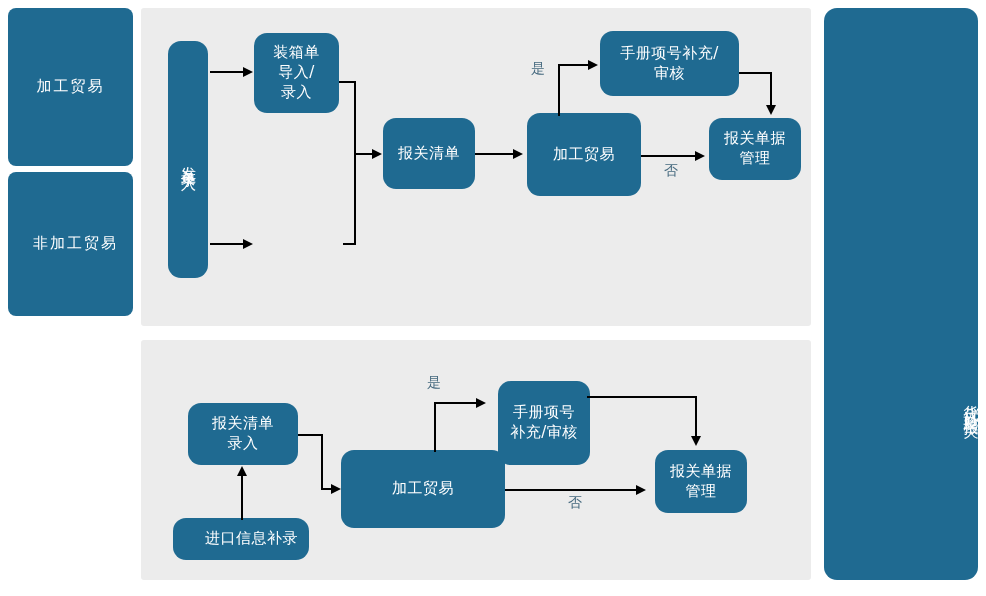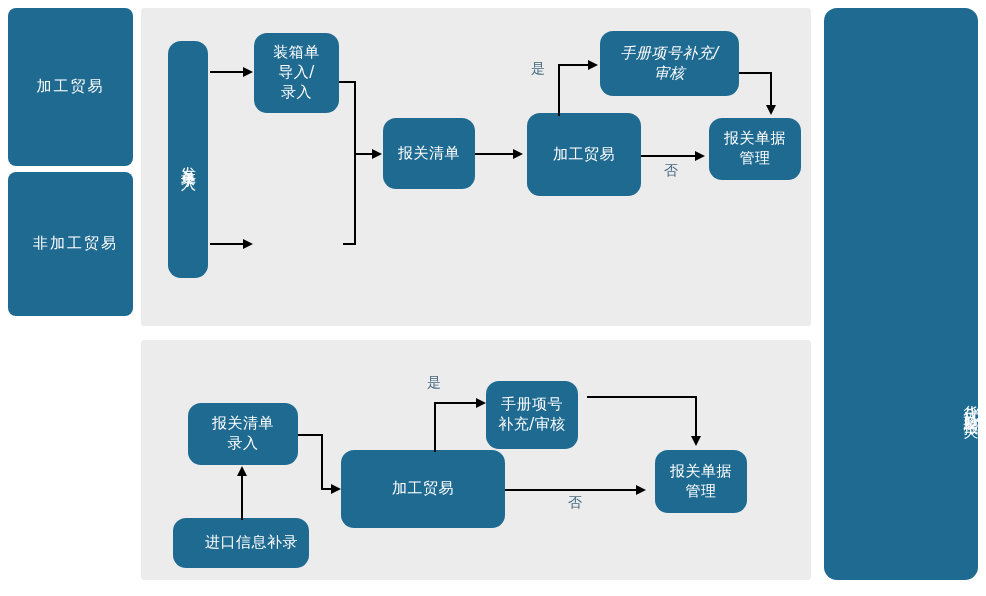--- a/index.html
+++ b/index.html
@@ -126,21 +126,21 @@
 
 
   <div class="node" style="left:383px; top:118px; width:92px; height:71px;">
     <span>报关清单</span>
   </div>
 
   <div class="node" style="left:527px; top:113px; width:114px; height:83px;">
     <span>加工贸易</span>
   </div>
 
-  <div class="node" style="left:600px; top:31px; width:139px; height:65px;font-style:italic;">
+  <div class="node" style="left:600px; top:31px; width:139px; height:65px;">
     <span>手册项号补充/
 审核</span>
   </div>
 
   <div class="node" style="left:709px; top:118px; width:92px; height:62px;">
     <span>报关单据
 管理</span>
   </div>
 
   <div class="ln lh" style="left:210px; top:71px; width:34px;"></div>
@@ -175,29 +175,29 @@
     <span>否</span>
   </div>
 
   <div class="panel" style="left:141px; top:340px; width:670px; height:240px;"></div>
 
   <div class="node" style="left:188px; top:403px; width:110px; height:62px;">
     <span>报关清单
 录入</span>
   </div>
 
-  <div class="node" style="left:173px; top:518px; width:136px; height:50px;padding-left:21px;">
+  <div class="node" style="left:173px; top:518px; width:136px; height:42px;padding-left:21px;">
     <span>进口信息补录</span>
   </div>
 
   <div class="node" style="left:341px; top:450px; width:164px; height:78px;">
     <span>加工贸易</span>
   </div>
 
-  <div class="node" style="left:486px; top:381px; width:92px; height:68px;">
+  <div class="node" style="left:498px; top:381px; width:92px; height:84px;">
     <span>手册项号
 补充/审核</span>
   </div>
 
   <div class="node" style="left:655px; top:450px; width:92px; height:63px;">
     <span>报关单据
 管理</span>
   </div>
 
   <div class="ln lv" style="left:241px; top:474px; height:46px;"></div>

